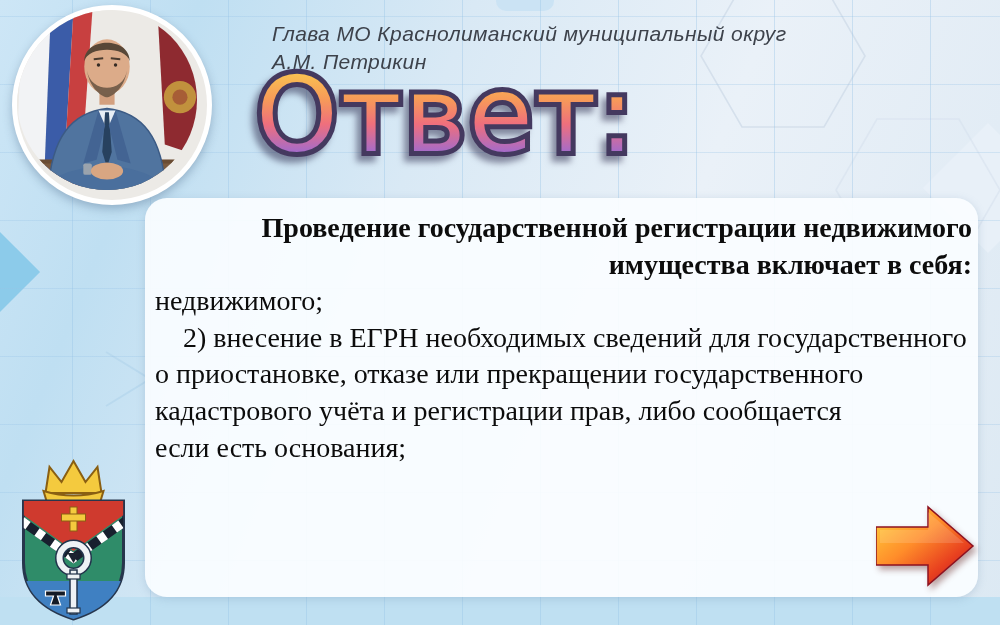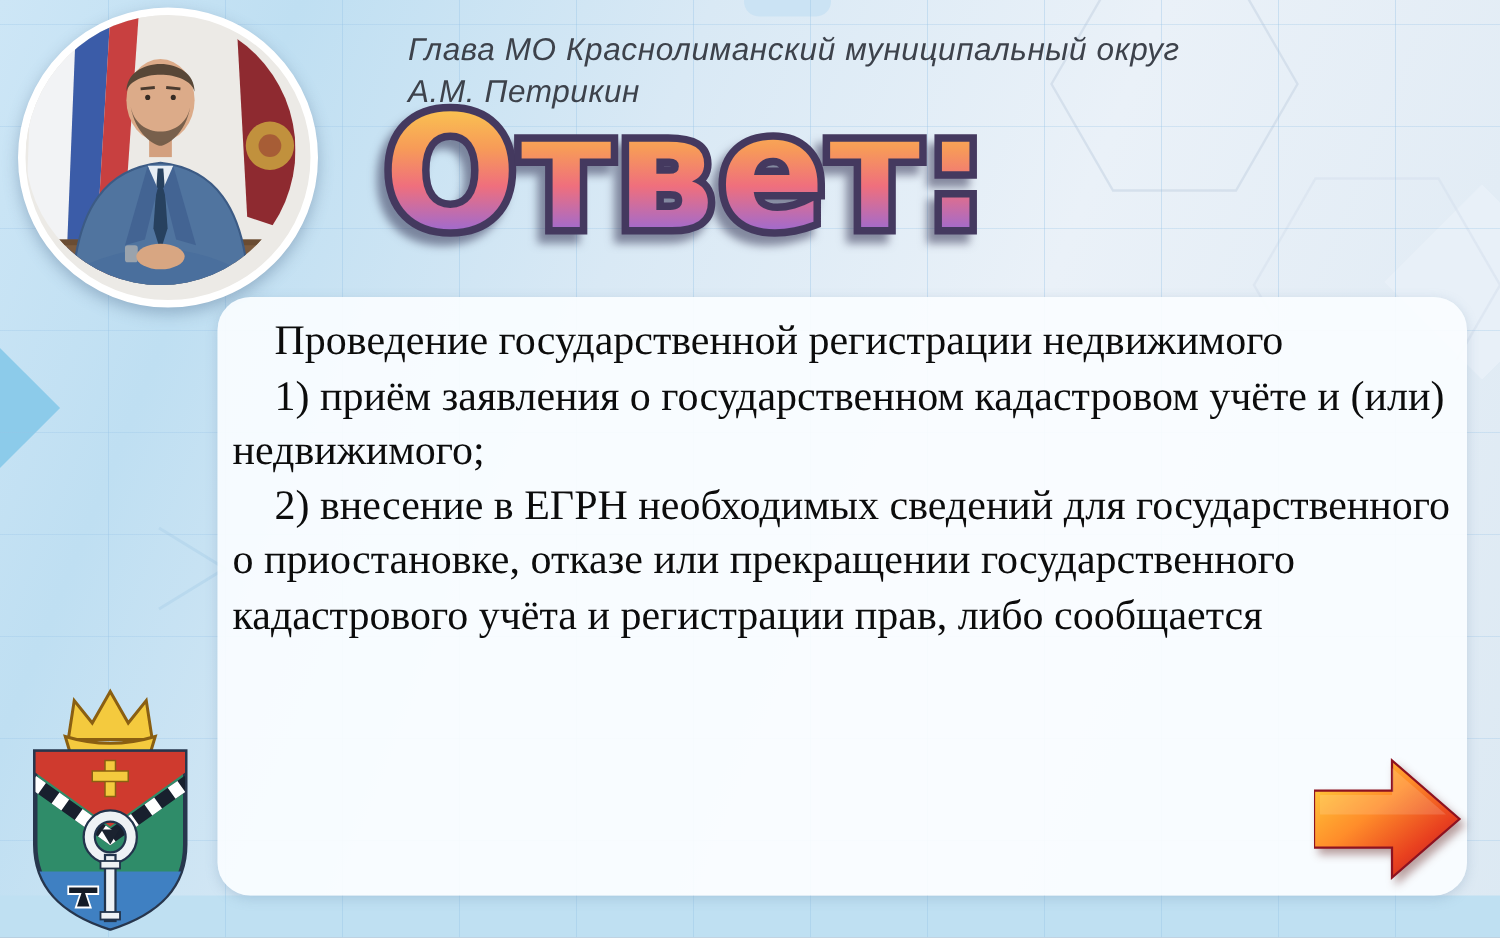--- a/index.html
+++ b/index.html
@@ -32,21 +32,21 @@
     border:5px solid #ffffff;border-radius:50%;overflow:hidden;
     box-shadow:0 4px 10px rgba(90,120,150,.45);background:#eceae6;
   }
   
   .caption{
     position:absolute;left:272px;top:20px;width:560px;
     font-style:italic;font-size:21px;line-height:1.32;color:#3d424b;letter-spacing:.4px;
   }
   
   .answer-title{position:absolute;left:256px;top:58px;height:130px;
-    font-family:"DejaVu Sans",sans-serif;font-weight:700;font-size:104px;
+    font-family:"DejaVu Sans",sans-serif;font-weight:400;font-size:104px;
     letter-spacing:3px;line-height:1.1;white-space:nowrap;}
   .answer-title .stroke{
     position:relative;display:inline-block;color:#44395f;
     -webkit-text-stroke:10px #44395f;
     filter:drop-shadow(-5px 6px 3px rgba(40,38,72,.5));
   }
   .answer-title .fill{
     position:absolute;left:0;top:0;
     background:linear-gradient(180deg,#fbd14e 4%,#f79b58 36%,#ef6f7d 58%,#a66bc8 82%,#8d6ed6 97%);
     -webkit-background-clip:text;background-clip:text;color:transparent;
@@ -55,21 +55,21 @@
   .card{
     position:absolute;left:145px;top:198px;width:833px;height:399px;
     background:rgba(250,253,255,.93);border-radius:22px;
     box-shadow:0 2px 8px rgba(110,145,175,.28);
     padding:12px 6px 0 10px;box-sizing:border-box;
   }
   .card .line{
     font-family:"Liberation Serif",serif;font-size:28px;line-height:36.6px;
     color:#0c0c0c;white-space:nowrap;
   }
-  .card .line.b{font-weight:normal;}
+  .card .line.b{font-weight:bold;text-align:right;}
   .card .line.ind{text-indent:28px;}
   
   .coat{position:absolute;left:17px;top:455px;}
   .next-btn{position:absolute;left:876px;top:500px;width:100px;height:92px;
     cursor:pointer;background:none;border:none;padding:0;}.z2{z-index:2;position:absolute;}
 </style>
 </head>
 <body>
 
 <div class="stage">
@@ -140,25 +140,26 @@
     <div>А.М. Петрикин</div>
   </div>
 
   <div class="answer-title z2">
     <span class="stroke">Ответ:</span>
     <span class="fill">Ответ:</span>
   </div>
 
   <div class="card z2">
     <div class="line b ind">Проведение государственной регистрации недвижимого</div>
-    <div class="line ind">1) приём заявления о государственном кадастровом учёте и (или)</div>
+    <div class="line b">имущества включает в себя:</div>
     <div class="line">недвижимого;</div>
     <div class="line ind">2) внесение в ЕГРН необходимых сведений для государственного</div>
     <div class="line">о приостановке, отказе или прекращении государственного</div>
     <div class="line">кадастрового учёта и регистрации прав, либо сообщается</div>
+    <div class="line">если есть основания;</div>
   </div>
 
   <svg class="coat z2" width="113" height="168" viewBox="0 0 112 168">
     <defs>
       <clipPath id="shieldClip">
         <path d="M6,46 L106,46 L106,108 C106,136 88,154 56,164 C24,154 6,136 6,108 Z"></path>
       </clipPath>
     </defs>
 
     <g>

